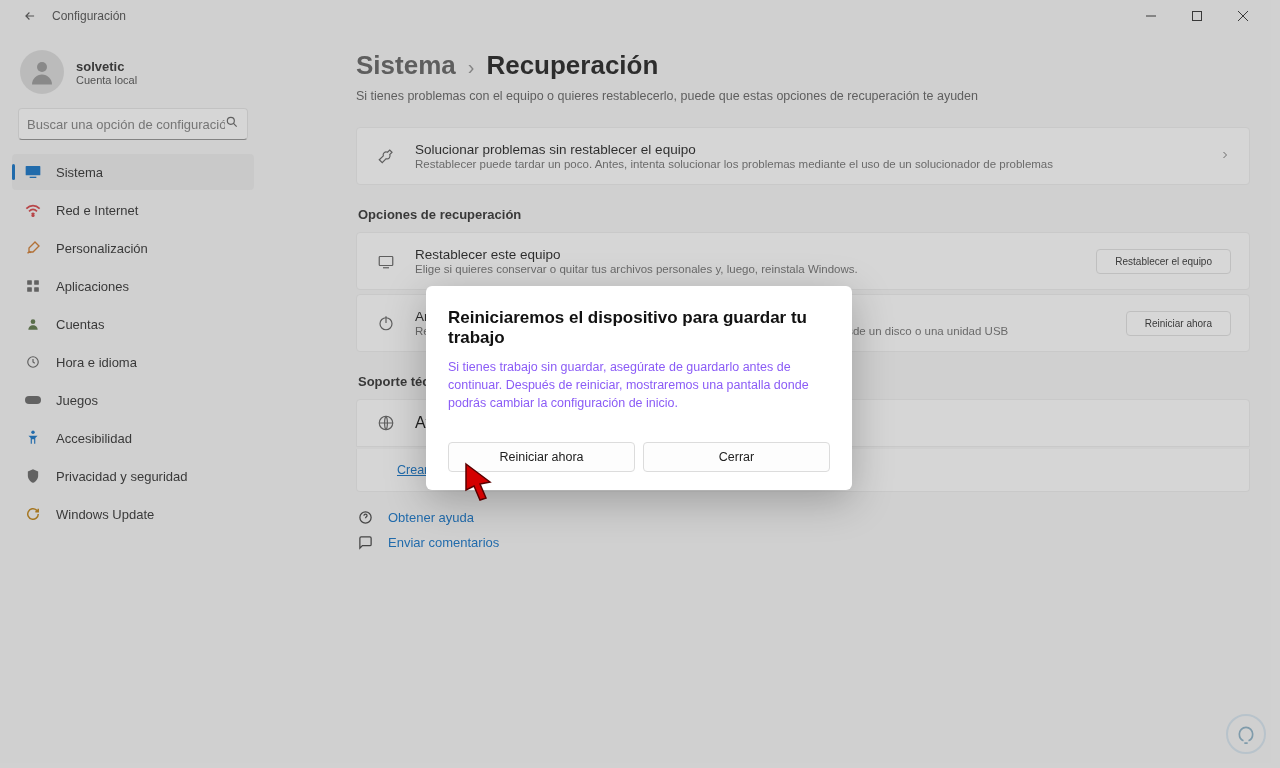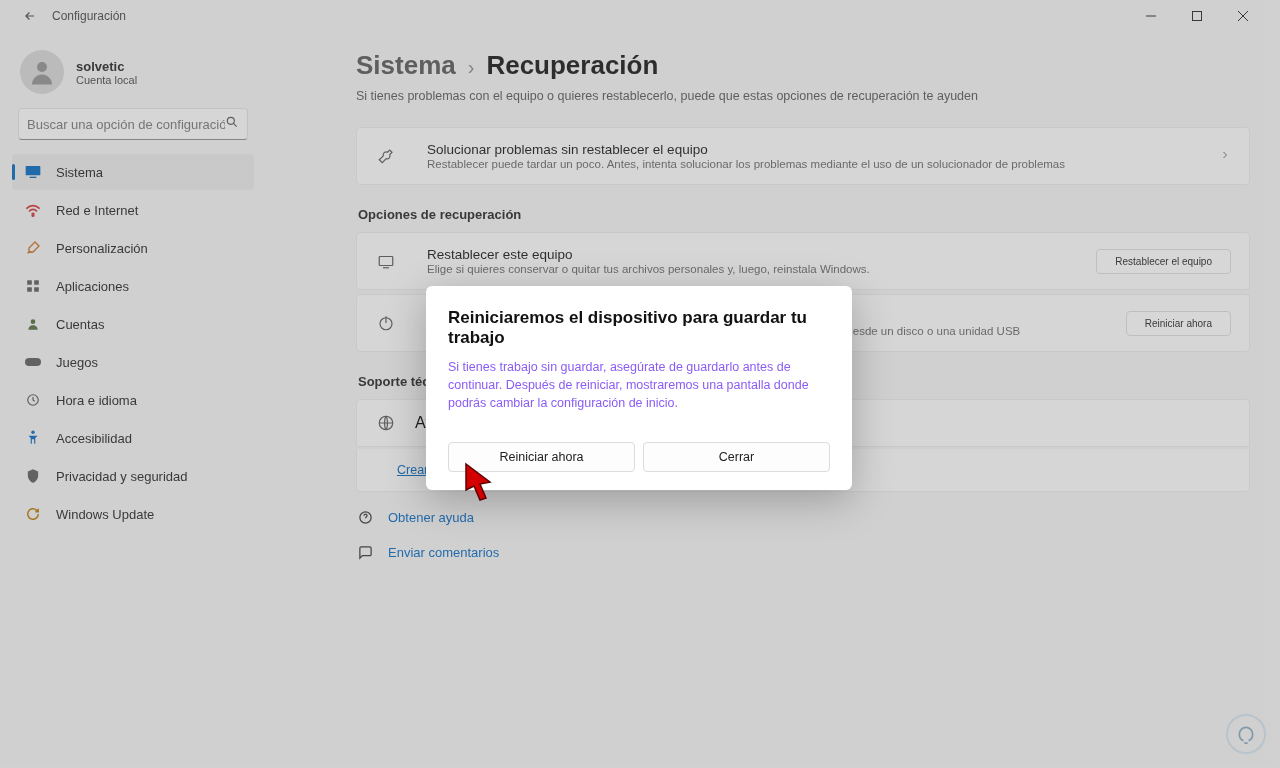--- a/index.html
+++ b/index.html
@@ -32,36 +32,36 @@
 .nav-item .ni-icon { width: 18px; display: flex; justify-content: center; }
 
 
 .main { flex: 1; padding: 18px 30px 0 96px; }
 .breadcrumb { display: flex; align-items: baseline; gap: 12px; margin-bottom: 8px; }
 .breadcrumb .bc-sys { font-size: 26px; font-weight: 600; color: #555; }
 .breadcrumb .bc-sep { font-size: 20px; color: #888; }
 .breadcrumb .bc-cur { font-size: 26px; font-weight: 600; color: #111; }
 .subtitle { font-size: 12.5px; color: #555; margin-bottom: 24px; }
 
-.card { background: #fbfbfb; border: 1px solid #e9e9e9; border-radius: 4px; display: flex; align-items: center; padding: 14px 18px; gap: 30px; margin-bottom: 4px; }
+.card { background: #fbfbfb; border: 1px solid #e9e9e9; border-radius: 4px; display: flex; align-items: center; padding: 14px 18px; gap: 18px; margin-bottom: 4px; }
 .card .c-icon { width: 22px; color: #555; display: flex; justify-content: center; }
 .card .c-text { flex: 1; }
 .card .c-title { font-size: 13.5px; color: #111; }
 .card .c-sub { font-size: 11.5px; color: #666; margin-top: 1px; }
 .card .c-chevron { color: #666; }
 .card .c-btn { background: #fdfdfd; border: 1px solid #dcdcdc; border-radius: 4px; padding: 6px 18px; font-size: 10px; color: #222; }
 
 .section-label { font-size: 13px; font-weight: 600; color: #222; margin: 22px 0 10px 2px; }
 
 .sub-card { background: #fbfbfb; border: 1px solid #e9e9e9; border-radius: 4px; padding: 14px 18px; display:flex; align-items:center; gap:18px; margin-bottom:2px;}
 .sub-card .c-icon{width:22px;color:#555;display:flex;justify-content:center;}
 .sub-card .c-link { color: #0067c0; font-size: 12.5px; padding-left: 0; }
 .indent-link { padding-left: 40px; }
 
-.footer-links { margin-top: 18px; display: flex; flex-direction: column; gap: 20px; }
+.footer-links { margin-top: 18px; display: flex; flex-direction: column; gap: 10px; }
 .fl { display: flex; align-items: center; gap: 14px; font-size: 13px; }
 .fl .fl-icon { width: 18px; color: #333; display:flex;justify-content:center;}
 .fl a { color: #0067c0; text-decoration: none; }
 
 
 .dim { position: absolute; inset: 0; background: rgba(120,120,120,0.28); }
 .modal { position: absolute; left: 426px; top: 286px; width: 426px; background: #fff; border-radius: 6px; box-shadow: 0 10px 40px rgba(0,0,0,.25); padding: 22px 22px 18px 22px; }
 .modal h2 { font-size: 17px; font-weight: 600; color: #111; margin-bottom: 10px; }
 .modal p { font-size: 12.5px; color: #8b5cf6; line-height: 1.45; margin-bottom: 30px; }
 .modal .btns { display: flex; gap: 8px; }
@@ -171,34 +171,34 @@
         <span class="ni-icon">
             <svg width="14" height="14" viewBox="0 0 24 24" fill="#4f6b3a">
               <circle cx="12" cy="8" r="4"></circle>
               <path d="M4 22c0-4.4 3.6-8 8-8s8 3.6 8 8"></path>
             </svg>
           </span>
         <span>Cuentas</span>
       </div>
       <div class="nav-item">
         <span class="ni-icon">
-            <svg width="16" height="12" viewBox="0 0 24 16" fill="#5b5b5b">
-              <rect x="0" y="2" width="24" height="12" rx="6"></rect>
-            </svg>
-          </span>
-        <span>Juegos</span>
-      </div>
-      <div class="nav-item">
-        <span class="ni-icon">
             <svg width="14" height="14" viewBox="0 0 24 24" fill="none" stroke="#555" stroke-width="2">
               <circle cx="12" cy="12" r="9"></circle>
               <path d="M12 7v5l3 2"></path>
             </svg>
           </span>
         <span>Hora e idioma</span>
+      </div>
+      <div class="nav-item">
+        <span class="ni-icon">
+            <svg width="16" height="12" viewBox="0 0 24 16" fill="#5b5b5b">
+              <rect x="0" y="2" width="24" height="12" rx="6"></rect>
+            </svg>
+          </span>
+        <span>Juegos</span>
       </div>
       <div class="nav-item">
         <span class="ni-icon">
             <svg width="14" height="16" viewBox="0 0 24 28" fill="#0067c0">
               <circle cx="12" cy="4" r="3"></circle>
               <path d="M4 10h16l-4 4v10h-2v-8h-4v8H8V14z"></path>
             </svg>
           </span>
         <span>Accesibilidad</span>
       </div>

